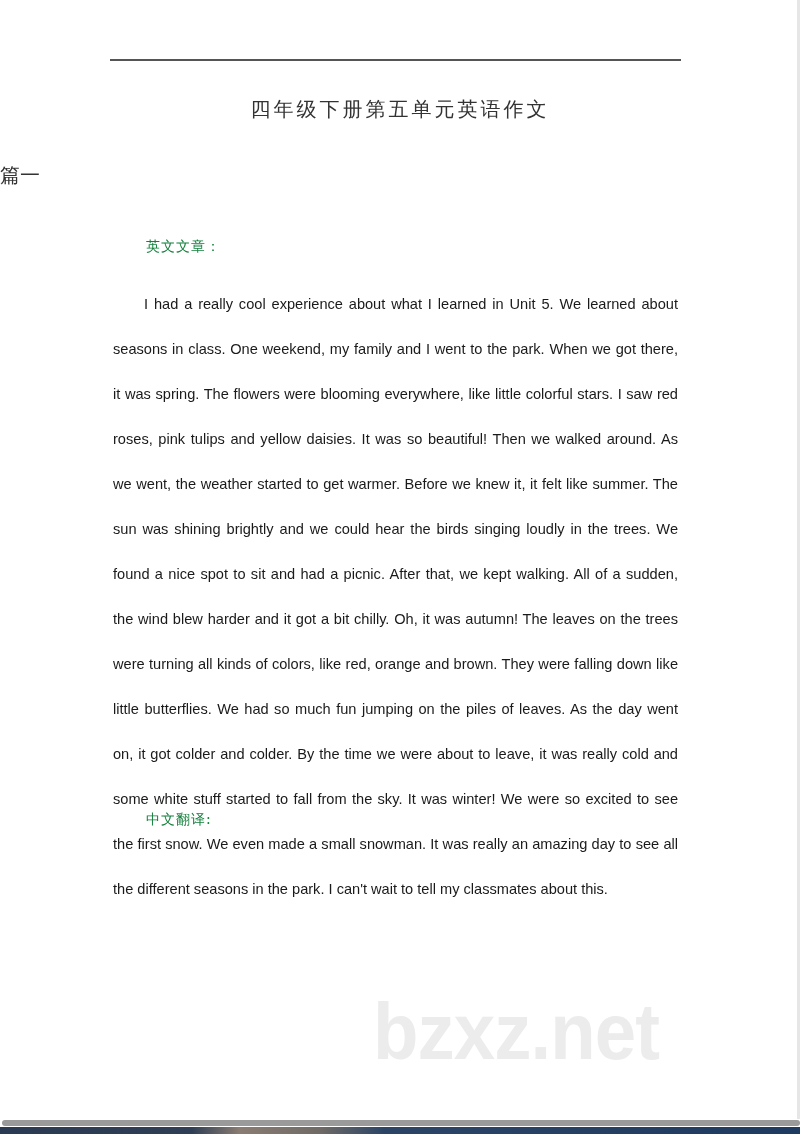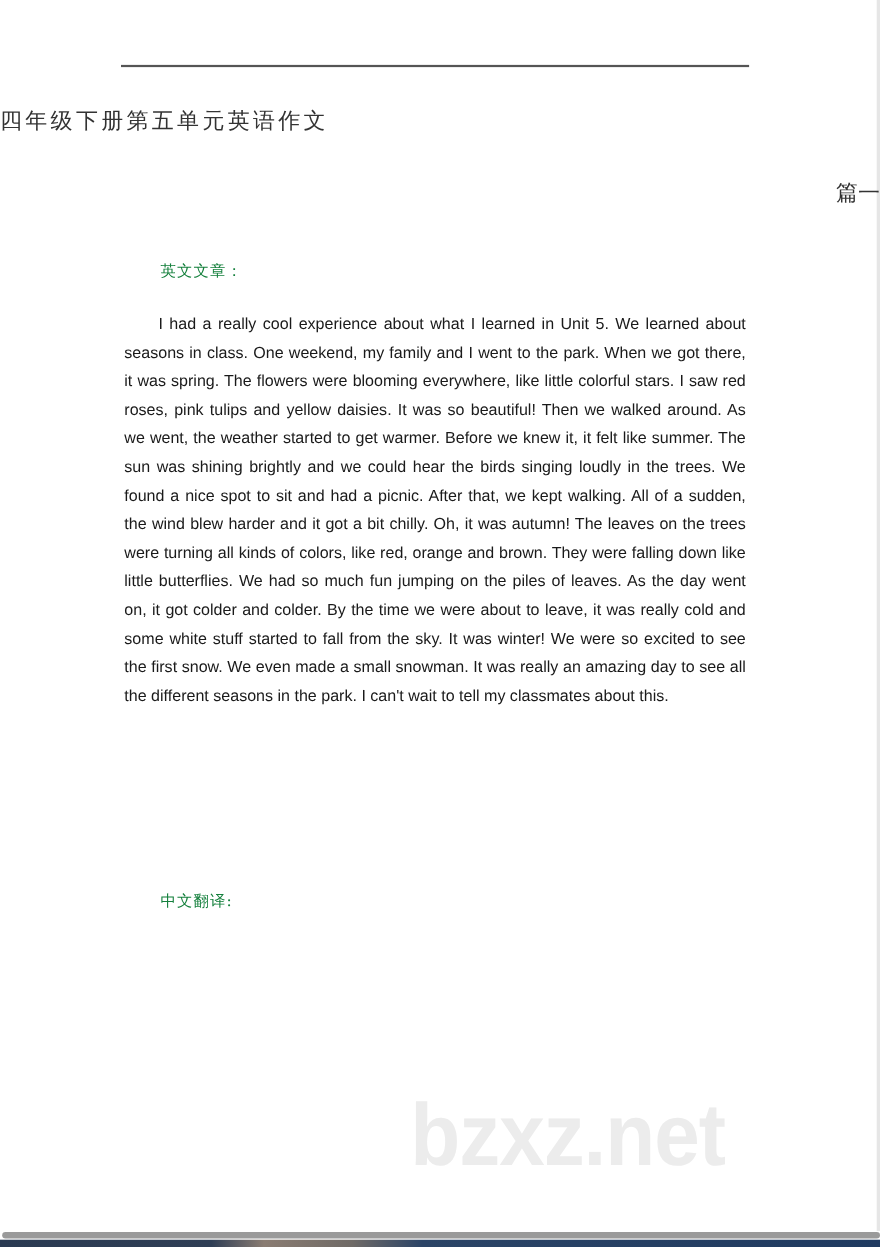--- a/index.html
+++ b/index.html
@@ -11,36 +11,36 @@
   .page {
     position: absolute; left: 0; top: 0; width: 797px; height: 1120px;
     background: #ffffff;
     border-right: 3px solid #e6e6e6;
   }
   .header-rule {
     position: absolute; left: 110px; top: 59px; width: 571px; height: 2px;
     background: #555555;
   }
   .title {
-    position: absolute; left: 0; top: 96px; width: 800px; text-align: left;
+    position: absolute; left: 0; top: 96px; width: 800px; text-align: center;
     font-family: "DejaVu Serif", serif; font-size: 20px; color: #333;
     letter-spacing: 3px;
   }
   .subtitle {
-    position: absolute; left: 0; top: 162px; width: 800px; text-align: right;
+    position: absolute; left: 0; top: 162px; width: 800px; text-align: left;
     font-family: "DejaVu Serif", serif; font-size: 20px; color: #333;
   }
   .section-label {
     position: absolute; left: 146px; font-size: 14px; color: #15803d;
     font-family: "DejaVu Serif", serif; letter-spacing: 1px;
   }
   .en-para {
     position: absolute; left: 113px; top: 282px; width: 565px;
     font-family: "Liberation Sans", sans-serif; font-size: 14.6px;
-    line-height: 26px; color: #1a1a1a; text-align: justify;
+    line-height: 45px; color: #1a1a1a; text-align: justify;
     text-indent: 31px; margin: 0;
   }
   .cn-para {
     position: absolute; left: 113px; top: 824px; width: 566px;
     font-family: "DejaVu Serif", serif; font-size: 14.5px;
     line-height: 40px; color: #333; text-align: justify;
     text-indent: 33px; margin: 0; letter-spacing: 1.6px;
     height: 160px; overflow: hidden;
   }
   .watermark {

